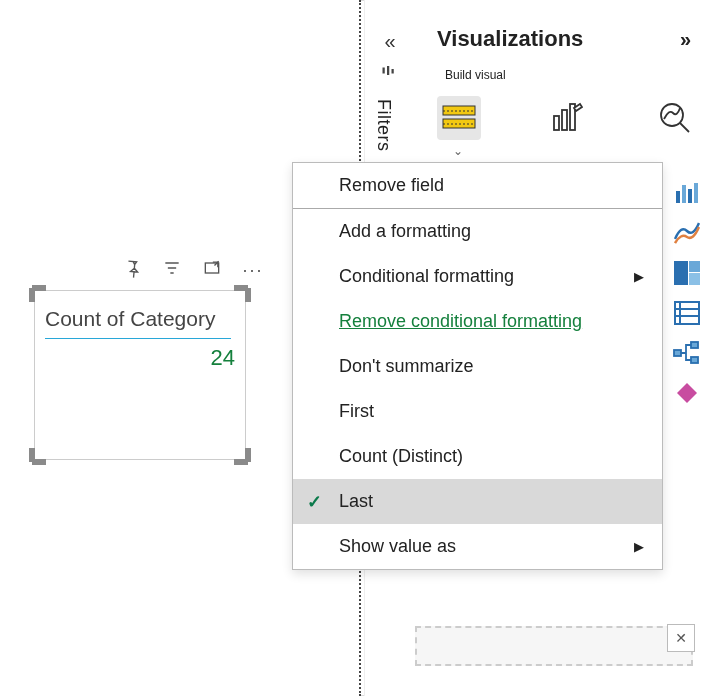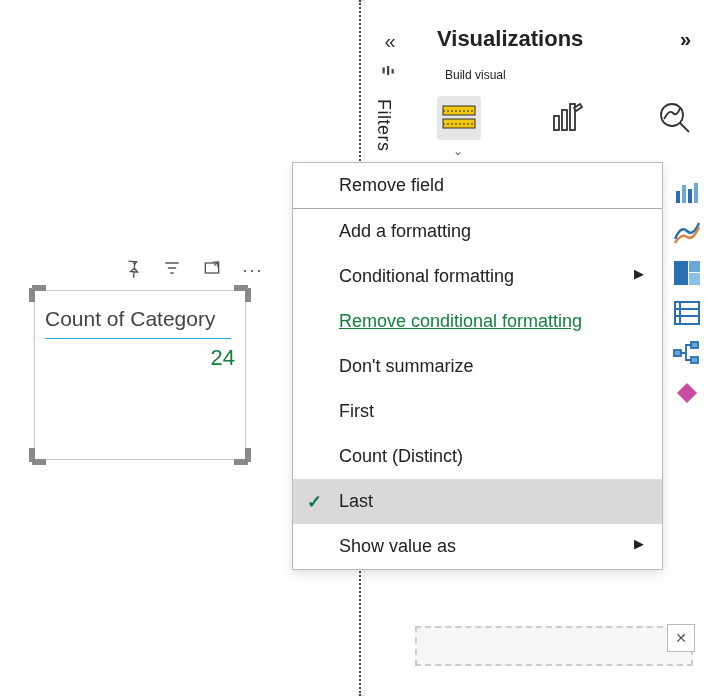--- a/index.html
+++ b/index.html
@@ -163,21 +163,21 @@
     z-index: 10;
   }
   .menu-item {
     position: relative;
     padding: 12px 18px 12px 46px;
     font-size: 18px;
     color: #222;
     cursor: default;
     display: flex;
     justify-content: space-between;
-    align-items: flex-start;
+    align-items: center;
   }
   .menu-item.first { border-bottom: 1px solid #aaa; }
   .menu-item.disabled { color: #15803d; text-decoration: underline; }
   .menu-item.selected { background: #d9d9d9; }
   .menu-item .submenu-arrow { font-size: 13px; color: #222; }
   .menu-item .check {
     position: absolute;
     left: 14px;
     color: #0b7a4b;
     font-weight: bold;

